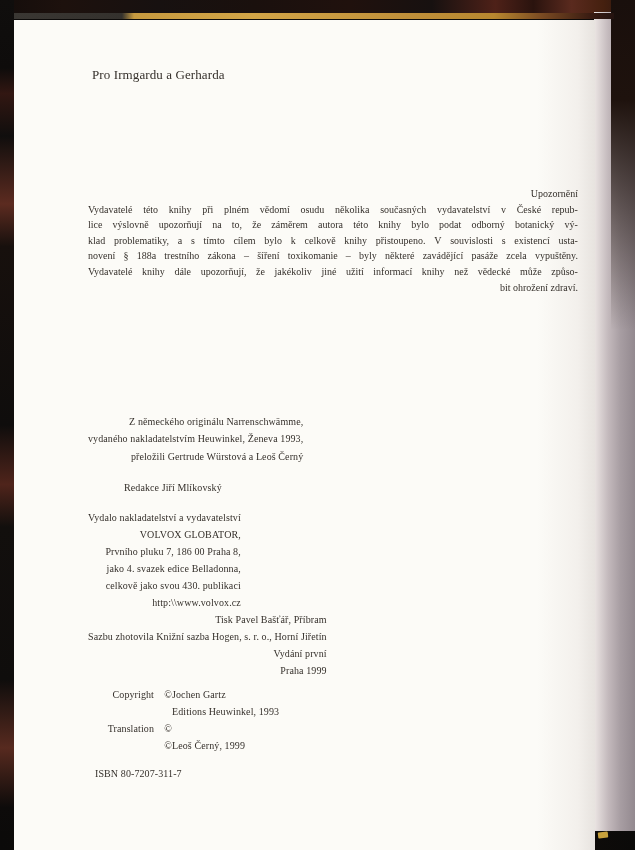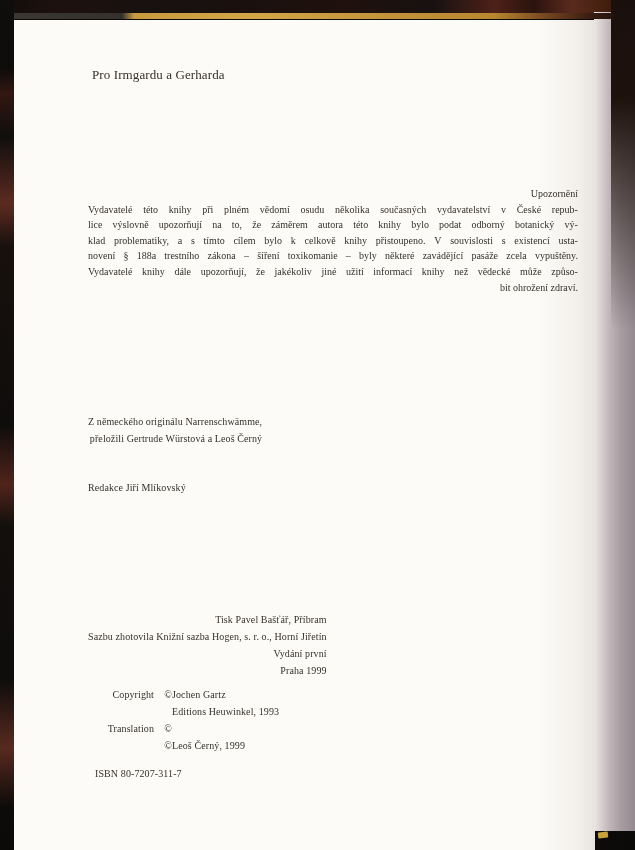--- a/index.html
+++ b/index.html
@@ -48,21 +48,21 @@
     position:absolute;left:14px;top:20px;width:581px;height:838px;
     background:linear-gradient(90deg,#fcfbf7 0%,#fcfbf7 90%,#f3f0ec 97%,#e7e3df 100%);
     text-align:right;
   }
   .block{position:absolute;left:74px;font-size:10px;line-height:17px;letter-spacing:.1px;}
   .dedication{left:78px;top:46px;font-size:13px;}
   .notice{top:166px;width:490px;font-size:10px;line-height:15.6px;letter-spacing:0;}
   .jline{display:flex;justify-content:space-between;white-space:nowrap;}
   .jline-last{display:block;}
   .origin{top:393px;line-height:17.3px;}
-  .editor{top:459px;}
+  .editor{top:459px;margin-left:36px;}
   .publisher{top:489px;}
   .print{top:591px;}
   .copyright{top:666px;left:78px;}
   .cr-row{display:flex;}
   .cr-label{width:62px;flex:0 0 auto;font-family:Liberation Serif, serif;}
   .cr-sym{width:18px;flex:0 0 auto;}
   .isbn{top:745px;left:81px;}
 </style>
 </head>
 <body>
@@ -164,25 +164,34 @@
           <span>než</span>
           <span>vědecké</span>
           <span>může</span>
           <span>způso-</span>
         </div>
       <div class="jline-last">bit ohrožení zdraví.</div>
     </div>
 
     <div class="block origin">
       <div>Z německého originálu Narrenschwämme,</div>
+      <div>vydaného nakladatelstvím Heuwinkel, Ženeva 1993,</div>
       <div>přeložili Gertrude Würstová a Leoš Černý</div>
     </div>
 
     <div class="block editor">Redakce Jiří Mlíkovský</div>
 
+    <div class="block publisher">
+      <div>Vydalo nakladatelství a vydavatelství</div>
+      <div>VOLVOX GLOBATOR,</div>
+      <div>Prvního pluku 7, 186 00 Praha 8,</div>
+      <div>jako 4. svazek edice Belladonna,</div>
+      <div>celkově jako svou 430. publikaci</div>
+      <div>http:\\www.volvox.cz</div>
+    </div>
 
     <div class="block print">
       <div>Tisk Pavel Bašťář, Příbram</div>
       <div>Sazbu zhotovila Knižní sazba Hogen, s. r. o., Horní Jiřetín</div>
       <div>Vydání první</div>
       <div>Praha 1999</div>
     </div>
 
     <div class="block copyright">
       <div class="cr-row">

